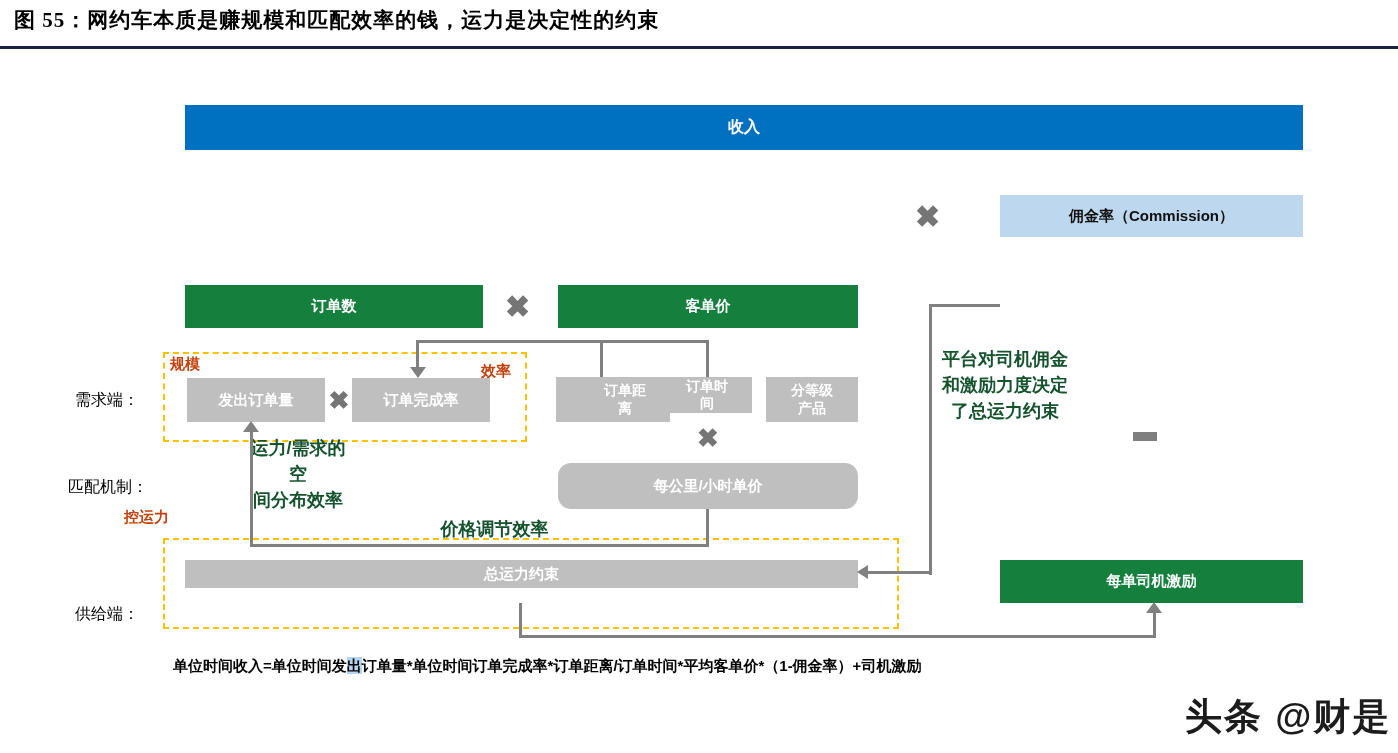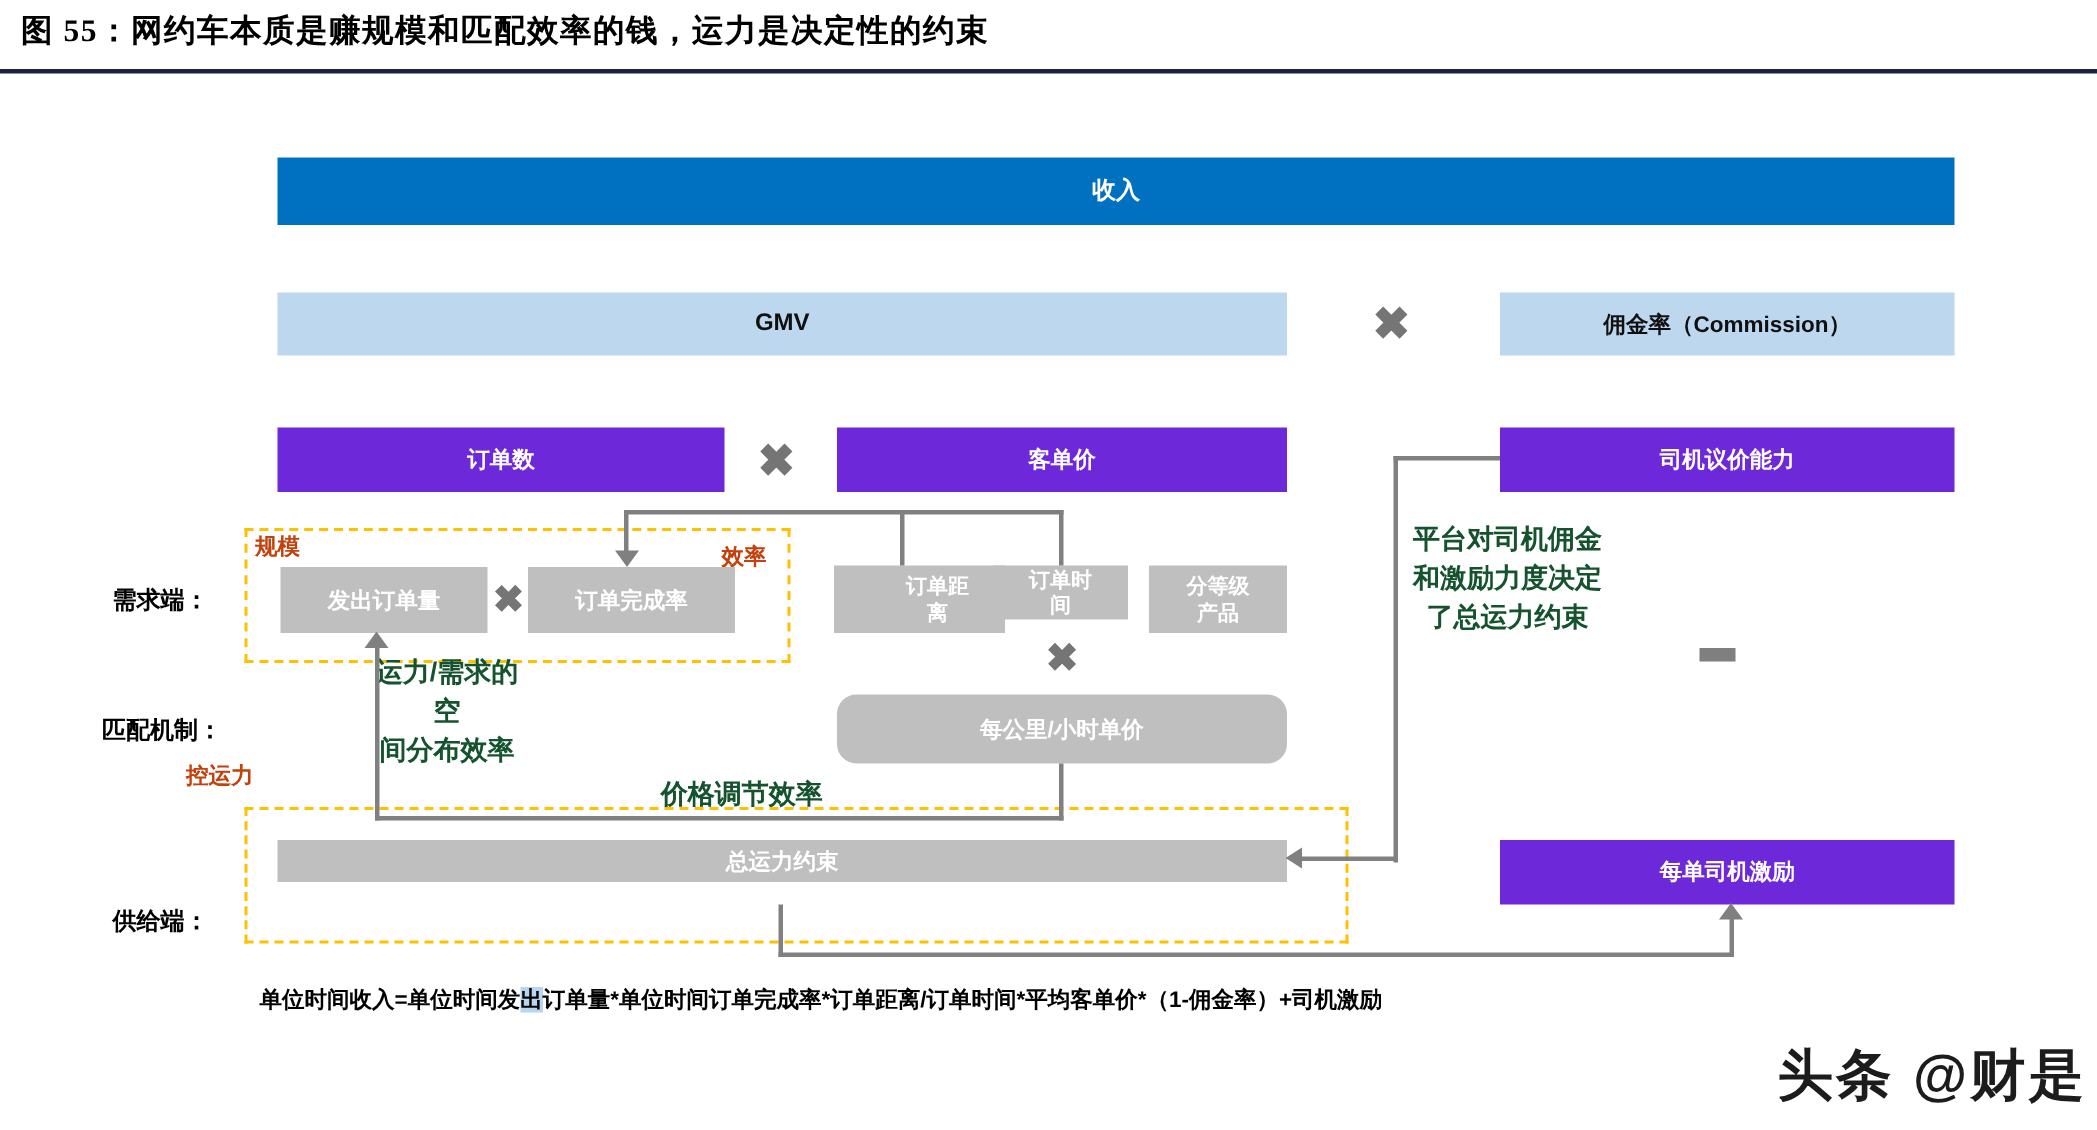--- a/index.html
+++ b/index.html
@@ -7,28 +7,28 @@
             font-family:"Liberation Sans", sans-serif; overflow:hidden; }
 
   .title { position:absolute; left:14px; top:6px; font-family:"Liberation Serif", serif;
            font-weight:bold; font-size:21px; color:#000; letter-spacing:1px; white-space:nowrap; }
   .rule  { position:absolute; left:0; top:46px; width:1398px; height:3px; background:#1b2144; }
 
   .bar { position:absolute; display:flex; align-items:center; justify-content:center;
          font-weight:bold; text-align:center; white-space:pre-line; }
   .blue      { background:#0070C0; color:#fff; font-size:16px; }
   .lightblue { background:#BDD7EE; color:#101010; font-size:16px; }
-  .dark      { background:#6d28d9; color:#fff; font-size:15px; }
+  .dark      { background:#15803d; color:#fff; font-size:15px; }
   .light     { background:#BFBFBF; color:#fff; font-size:15px; }
   .sm        { font-size:14px; line-height:1.25; }
 
   .mult { position:absolute; display:flex; align-items:center; justify-content:center;
           color:#757575; font-weight:bold; }
 
-  .rowlabel { position:absolute; font-weight:bold; font-size:16px; color:#000; white-space:nowrap; }
+  .rowlabel { position:absolute; font-weight:normal; font-size:16px; color:#000; white-space:nowrap; }
   .dashedbox { position:absolute; border:2px dashed #FFC000; }
   .orange { position:absolute; color:#c2410c; font-weight:bold; font-size:15px; white-space:nowrap; }
   .note { position:absolute; font-weight:bold; font-size:18px; color:#14532d;
           white-space:pre-line; text-align:center; line-height:1.45; }
 
   .hline, .vline { position:absolute; background:#808080; }
   .arrow { position:absolute; width:0; height:0; }
   .arr-down  { border-left:8px solid transparent; border-right:8px solid transparent; border-top:11px solid #808080; }
   .arr-up    { border-left:8px solid transparent; border-right:8px solid transparent; border-bottom:11px solid #808080; }
   .arr-left  { border-top:7px solid transparent; border-bottom:7px solid transparent; border-right:11px solid #808080; }
@@ -45,28 +45,26 @@
 </head>
 <body>
 
 <div class="canvas">
 
   <div class="title">图 55：网约车本质是赚规模和匹配效率的钱，运力是决定性的约束</div>
   <div class="rule"></div>
 
   <div class="bar blue" style="left:185px; top:105px; width:1118px; height:45px;">收入</div>
 
-  <div class="bar lightblue" style="left:185px; top:195px; width:673px; height:42px;">GMV</div>
   <div class="mult" style="left:905px; top:195px; width:45px; height:42px; font-size:30px;">✖</div>
   <div class="bar lightblue" style="left:1000px; top:195px; width:303px; height:42px; font-size:15px;">佣金率（Commission）</div>
 
   <div class="bar dark" style="left:185px; top:285px; width:298px; height:43px;">订单数</div>
   <div class="mult" style="left:495px; top:285px; width:45px; height:43px; font-size:30px;">✖</div>
   <div class="bar dark" style="left:558px; top:285px; width:300px; height:43px;">客单价</div>
-  <div class="bar dark" style="left:1000px; top:285px; width:303px; height:43px;">司机议价能力</div>
 
   <div class="rowlabel" style="left:75px; top:390px;">需求端：</div>
   <div class="rowlabel" style="left:68px; top:477px;">匹配机制：</div>
   <div class="rowlabel" style="left:75px; top:572px;margin-top:32px;">供给端：</div>
 
   <div class="dashedbox" style="left:163px; top:352px; width:360px; height:86px;"></div>
   <div class="orange" style="left:170px; top:355px;">规模</div>
   <div class="orange" style="left:481px; top:362px;">效率</div>
 
   <div class="bar light" style="left:187px; top:378px; width:138px; height:44px;">发出订单量</div>

